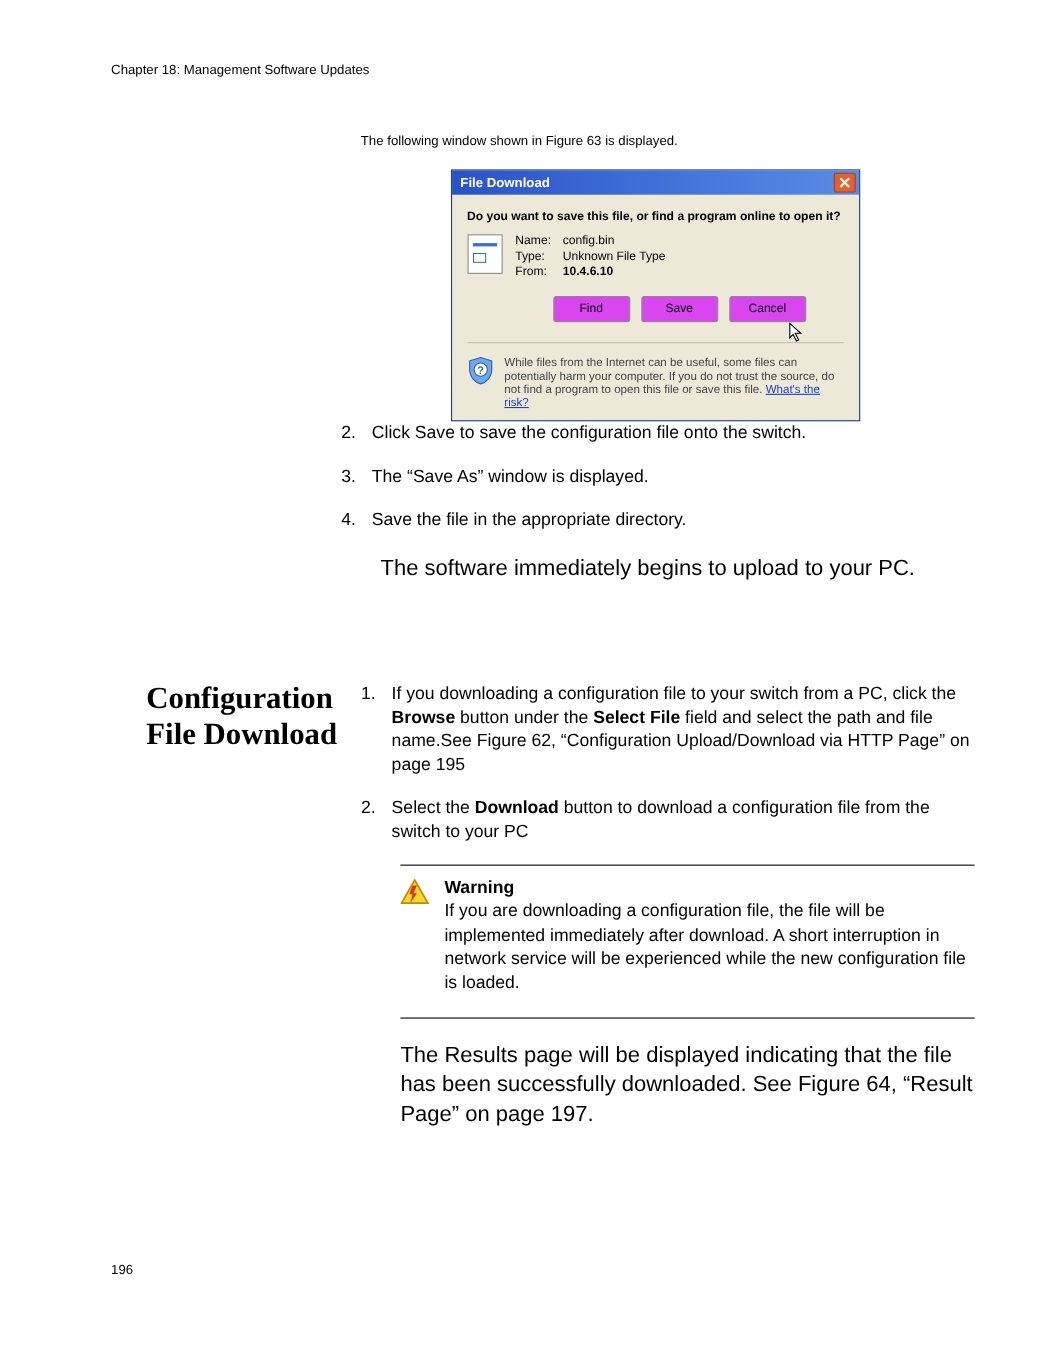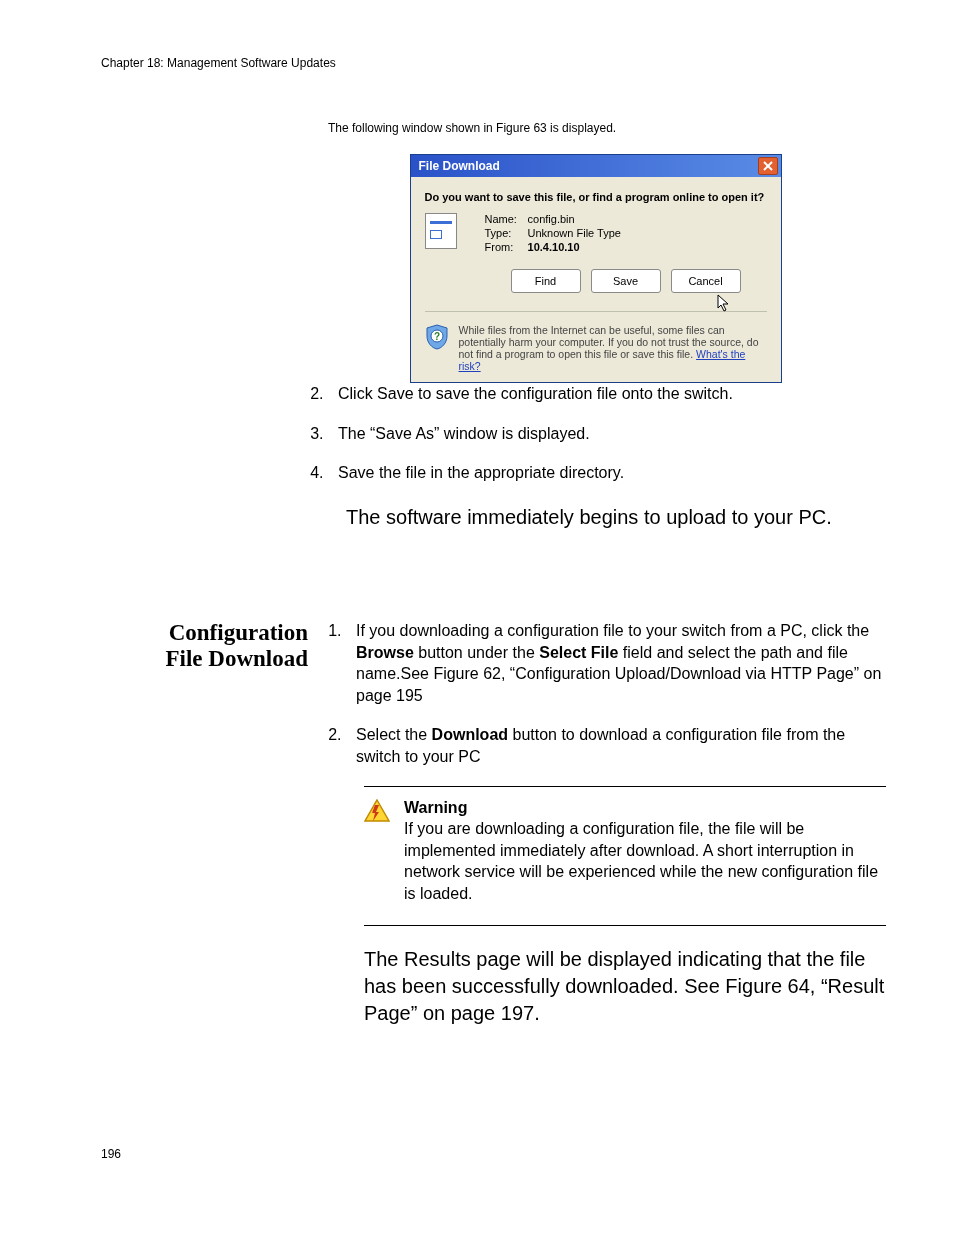--- a/index.html
+++ b/index.html
@@ -64,24 +64,23 @@
     font-size: 20px;
     line-height: 1.35;
     margin-left: 0;
     margin-bottom: 18px;
   }
   .sidebar-heading {
     position: absolute;
     top: 620px;
     left: 115px;
     width: 175px;
-    text-align: right;
     font-family: "Times New Roman", Times, serif;
     font-weight: bold;
-    font-size: 23px;
+    font-size: 28px;
     line-height: 1.15;
   }
 
   
   .dialog {
     position: relative;
     width: 370px;
     margin: 18px auto 0 auto;
     border: 1px solid #1a3f8c;
     background: #ece9d8;
@@ -117,21 +116,21 @@
     padding: 14px 14px 10px 14px;
   }
   .dlg-question {
     font-weight: bold;
     color: #000;
     font-size: 11px;
     margin-bottom: 10px;
   }
   .file-row {
     display: flex;
-    gap: 28px;
+    gap: 12px;
   }
   .file-icon {
     width: 30px;
     height: 34px;
     border: 1px solid #888;
     background: #fff;
     position: relative;
   }
   .file-icon::before {
     content: "";
@@ -157,21 +156,21 @@
     display: flex;
     justify-content: center;
     gap: 10px;
     margin-top: 16px;
     margin-bottom: 4px;
   }
   .win-btn {
     min-width: 68px;
     height: 22px;
     font-size: 11px;
-    background: #ffffff;
+    background: #d946ef;
     border: 1px solid #8a8a8a;
     border-radius: 3px;
     display: flex;
     align-items: center;
     justify-content: center;
   }
   .cursor {
     position: absolute;
     right: 50px;
     bottom: 66px;
@@ -255,21 +254,21 @@
             <div class="meta-line">
               <span class="meta-label">Name:</span>
               <span>config.bin</span>
             </div>
             <div class="meta-line">
               <span class="meta-label">Type:</span>
               <span>Unknown File Type</span>
             </div>
             <div class="meta-line">
               <span class="meta-label">From:</span>
-              <b>10.4.10.10</b>
+              <b>10.4.6.10</b>
             </div>
             <div class="buttons">
               <div class="win-btn">Find</div>
               <div class="win-btn">Save</div>
               <div class="win-btn">Cancel</div>
             </div>
           </div>
         </div>
         <span class="cursor">
           <svg width="14" height="18" viewBox="0 0 14 18">

